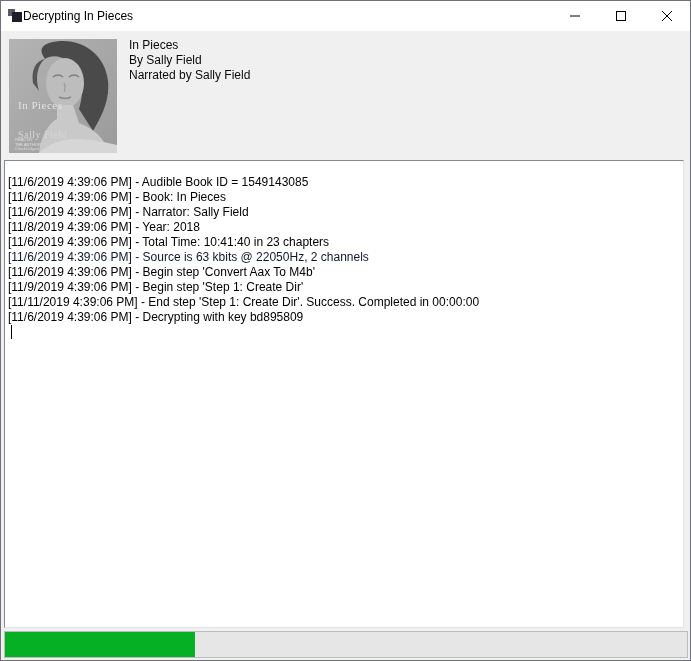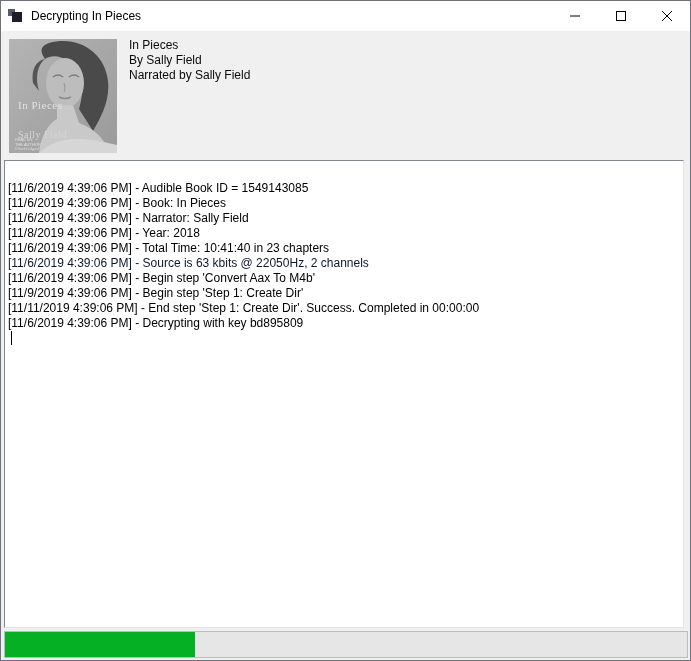--- a/index.html
+++ b/index.html
@@ -15,21 +15,21 @@
   
   .titlebar {
     position:absolute; left:0; top:0; width:100%; height:30px;
     background:#ffffff;
     display:flex; align-items:center;
   }
   .app-icon { position:relative; width:15px; height:14px; margin-left:7px; }
   .app-icon .sq1 { position:absolute; left:0; top:0; width:7px; height:7px; background:#5a5a64; }
   .app-icon .sq2 { position:absolute; left:4px; top:3px; width:10px; height:10px; background:#1e1e28; border:1px solid #1e1e28; }
   .app-icon .sq2::after{ content:""; position:absolute; left:1px; top:2px; width:6px; height:5px; background:#1e1e28; }
-  .title-text { font-size:12px; color:#000; margin-left:8px; white-space:nowrap; }
+  .title-text { font-size:12px; color:#000; white-space:nowrap; }
   .caption-buttons { position:absolute; right:0; top:0; height:30px; display:flex; }
   .cap-btn { width:46px; height:30px; display:flex; align-items:center; justify-content:center; background:transparent; }
   .cap-btn svg { display:block; }
   
   .cover {
     position:absolute; left:8px; top:38px; width:108px; height:114px;
     overflow:hidden; background:#a8a8a8;
   }
   .cover svg { position:absolute; left:0; top:0; }
   .cover-title {
@@ -51,21 +51,21 @@
   .book-info {
     position:absolute; left:128px; top:37px;
     font-size:12px; line-height:15px; color:#0a0a0a;
   }
   
   .log-box {
     position:absolute; left:3px; top:159px; width:680px; height:468px;
     background:#ffffff;
     border:1px solid;
     border-color:#828790 #e2e3e5 #e2e3e5 #828790;
-    padding:20px 3px;
+    padding:14px 3px;
     font-size:12px; line-height:15px; color:#000;
     overflow:hidden;
     cursor:text;
   }
   .log-line { white-space:nowrap; }
   .caret { display:inline-block; width:1px; height:14px; background:#000; margin-left:3px; }
   
   .progress {
     position:absolute; left:3px; top:630px; width:684px; height:27px;
     background:#e6e6e6; border:1px solid #bcbcbc;

